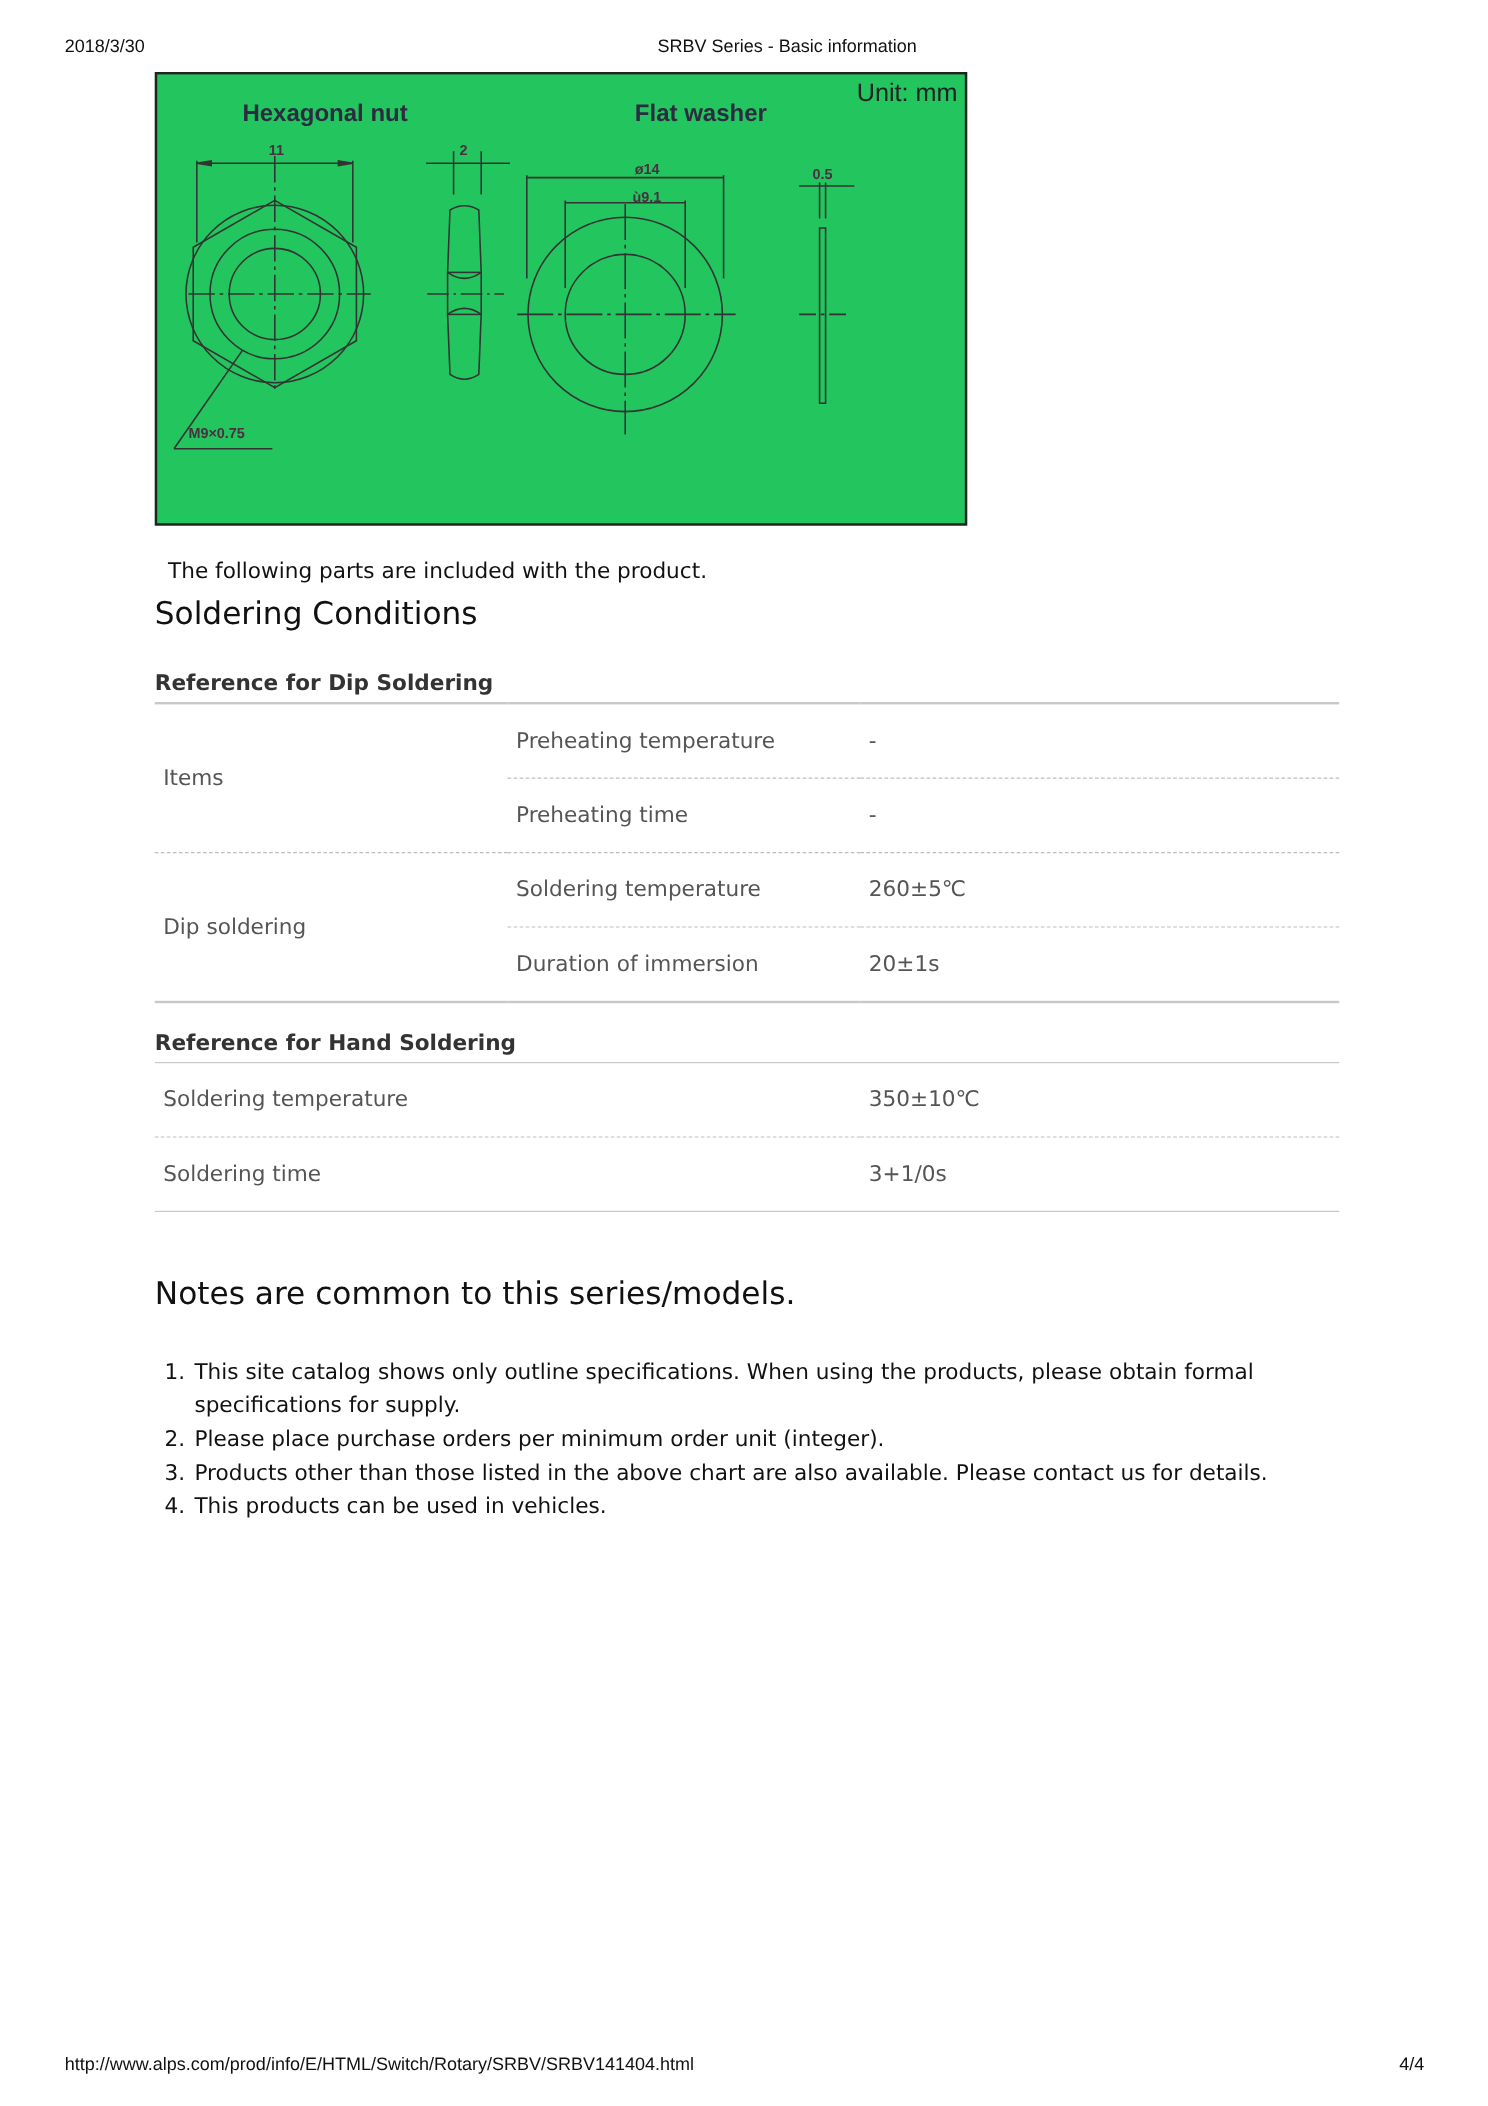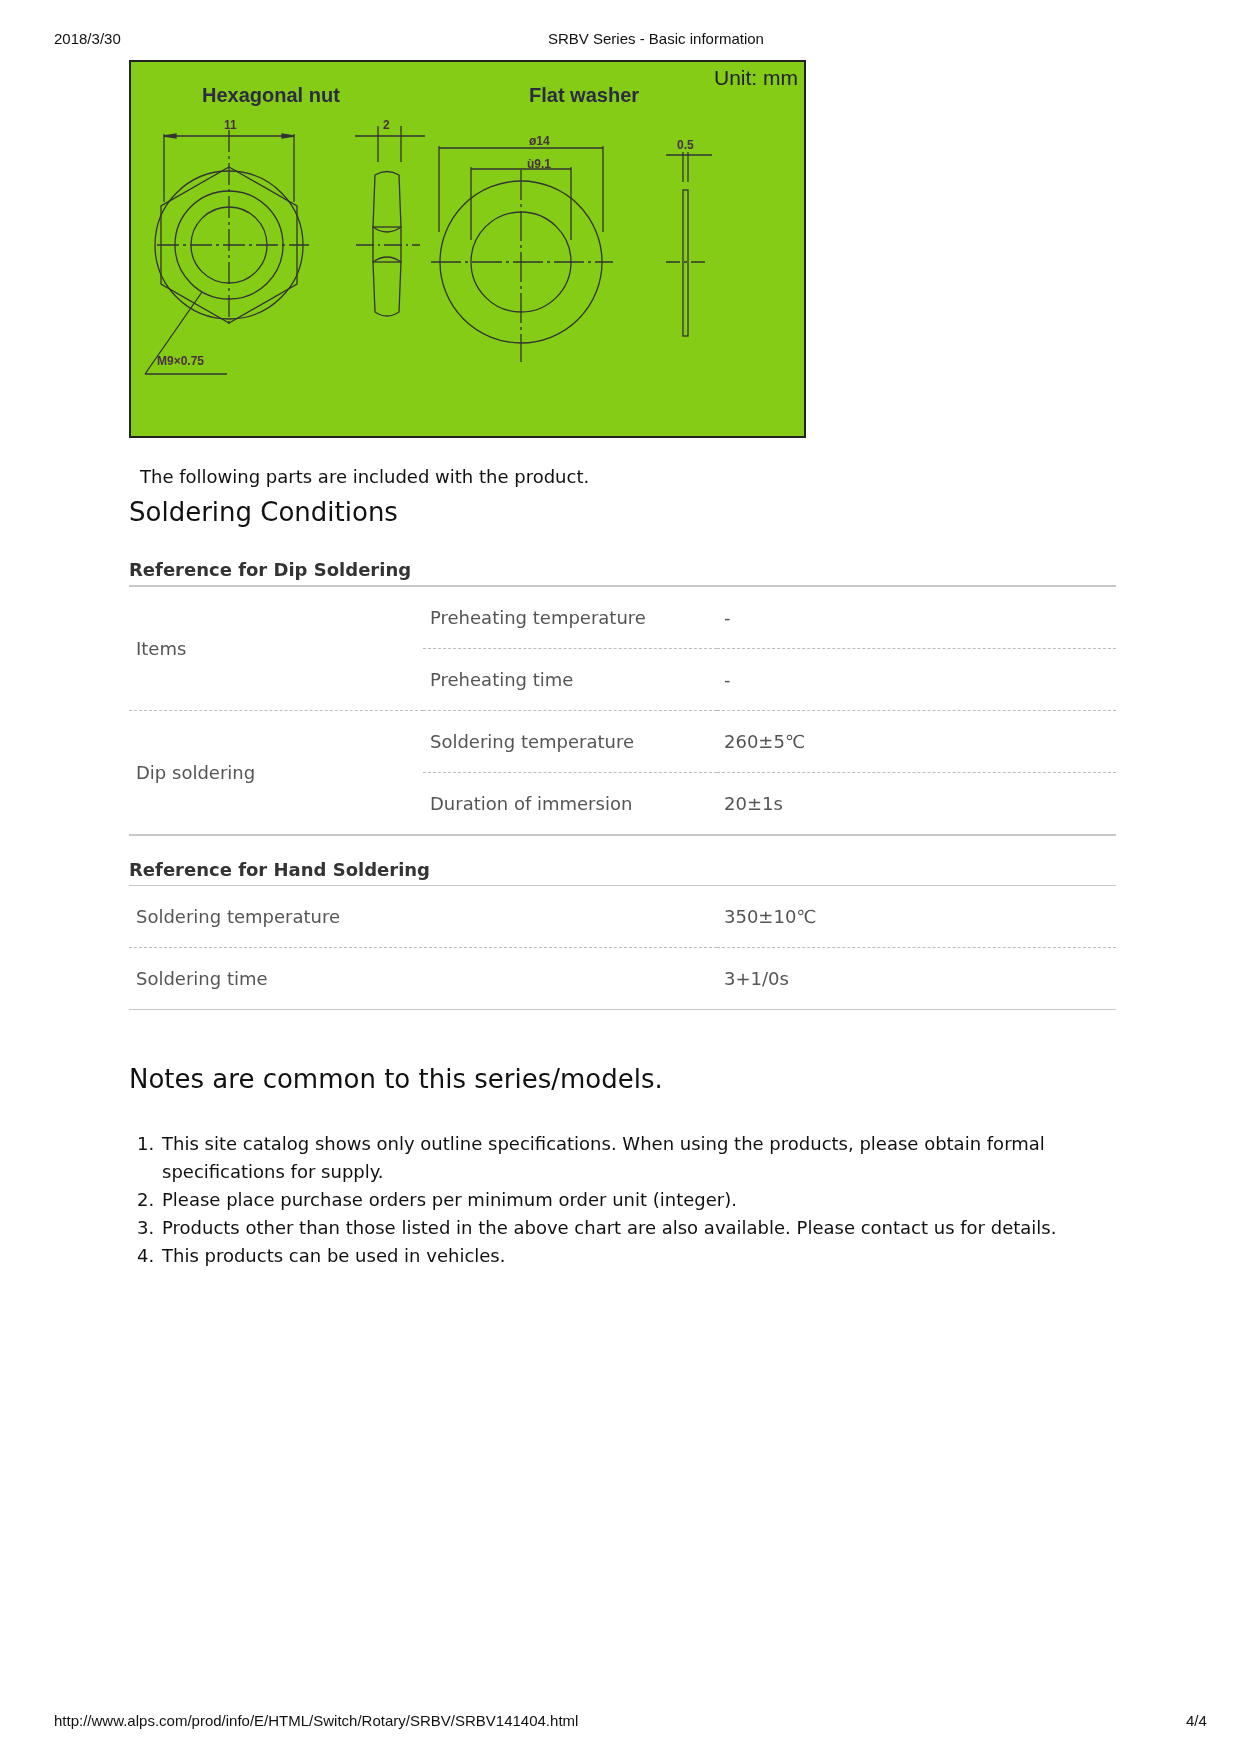--- a/index.html
+++ b/index.html
@@ -3,23 +3,23 @@
 <meta charset="utf-8">
 <style>
   html, body { margin:0; padding:0; background:#fff; }
   body { width:1240px; height:1755px; position:relative; overflow:hidden; font-family:"DejaVu Sans", sans-serif; color:#222; }
   .print-header, .print-footer { position:absolute; left:0; width:1240px; font-family:"Liberation Sans", sans-serif; font-size:15px; color:#111; }
   .print-header { top:30px; }
   .print-footer { top:1712px; }
   .ph-date { position:absolute; left:54px; }
   .ph-title { position:absolute; left:548px; }
   .pf-url { position:absolute; left:54px; }
-  .pf-page { position:absolute; left:1166px;margin-left:20px; }
+  .pf-page { position:absolute; left:1166px; }
 
-  .figure { position:absolute; left:129px; top:60px; width:677px; height:378px; border:2px solid #222; box-sizing:border-box; background:#84cc16; }
+  .figure { position:absolute; left:129px; top:60px; width:677px; height:378px; border:2px solid #222; box-sizing:border-box; background:#22c55e; }
   .figure svg { position:absolute; left:0; top:0; }
   .fig-unit { position:absolute; right:6px; top:4px; font-family:"Liberation Sans", sans-serif; font-size:21px; color:#222; }
   .fig-label { position:absolute; font-family:"Liberation Sans", sans-serif; font-weight:bold; font-size:20px; color:#2c2c40; }
   .dim { position:absolute; font-family:"Liberation Sans", sans-serif; font-weight:bold; font-size:12px; color:#4a3040; }
   .caption { position:absolute; left:140px; top:466px; font-size:18px; color:#111; }
 
   .h2 { position:absolute; left:129px; font-size:26px; color:#111; font-weight:normal; margin:0; }
   .h3 { position:absolute; left:129px; font-size:18px; font-weight:bold; color:#333; margin:0; }
 
   table.spec { position:absolute; left:129px; width:987px; border-collapse:collapse; font-size:18px; color:#555; }

